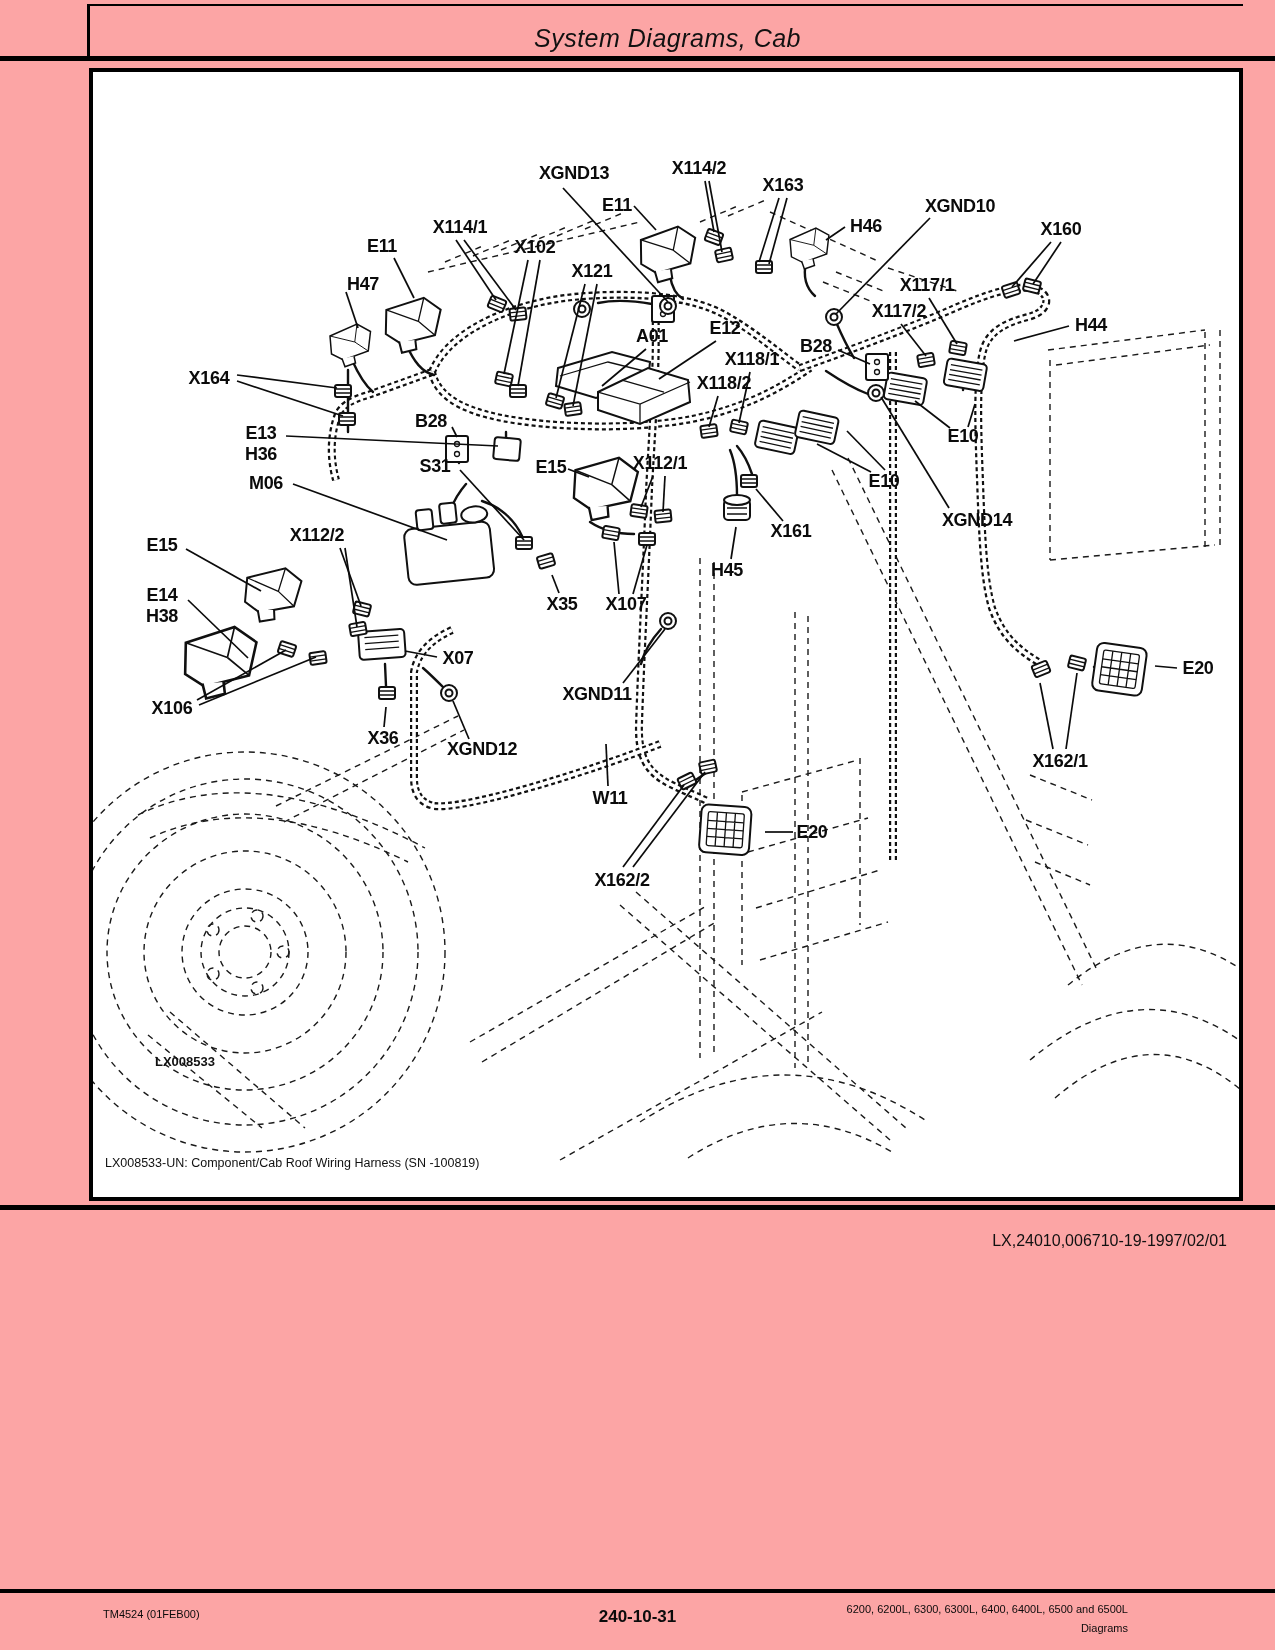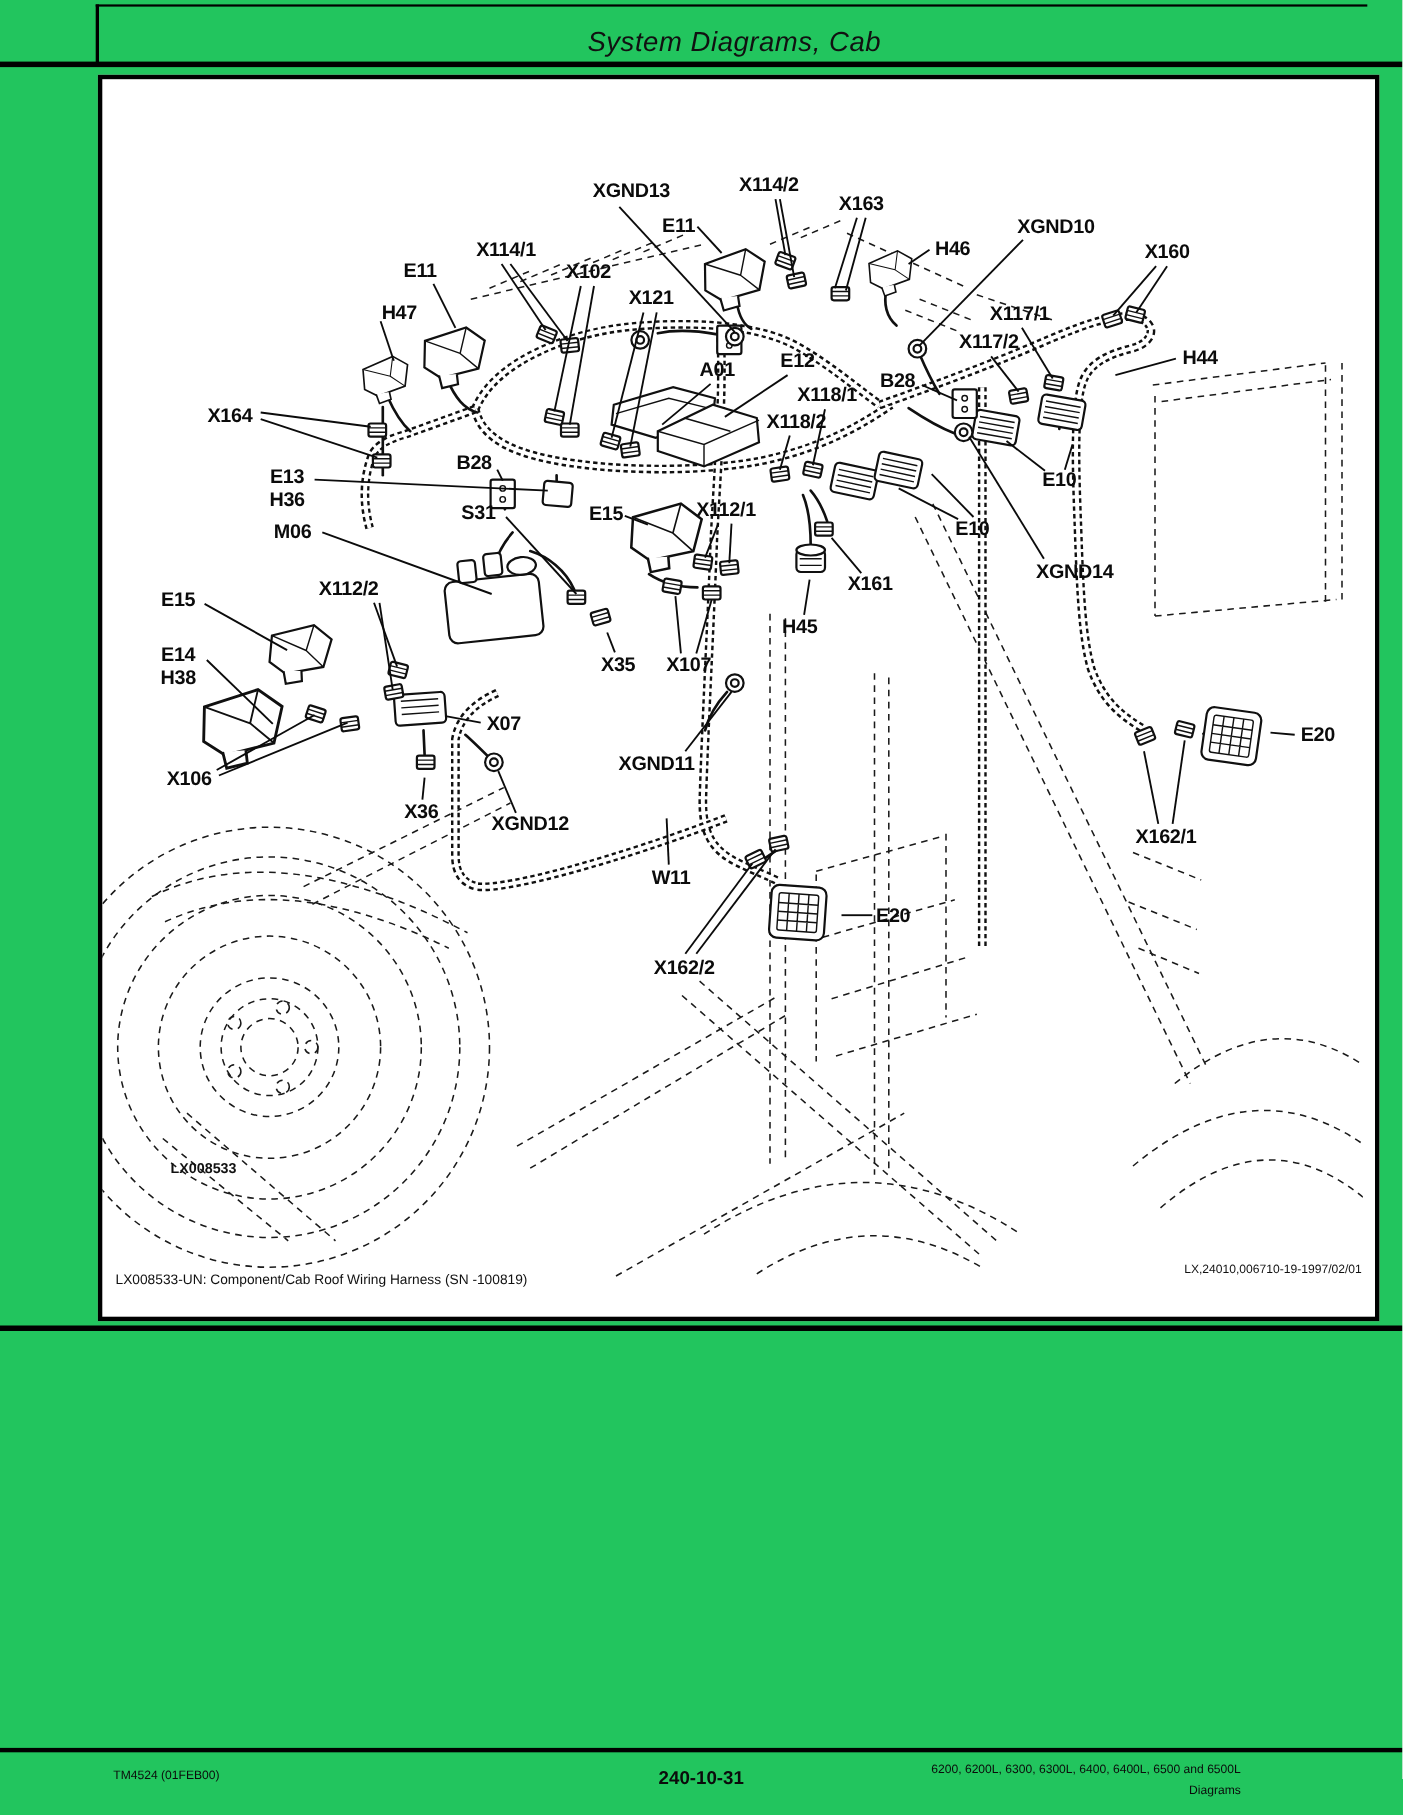--- a/index.html
+++ b/index.html
@@ -1,37 +1,37 @@
 <!DOCTYPE html>
 <html><head>
 <meta charset="utf-8">
 <style>
   html,body{margin:0;padding:0;background:#e8e8e8;}
-  #page{position:relative;width:1275px;height:1650px;background:#22c55e;
+  #page{position:relative;width:1275px;height:1650px;background:#fca5a5;
         font-family:"Liberation Sans",sans-serif;color:#0b0b0b;overflow:hidden;}
   .hline{position:absolute;background:#000;}
   .vline{position:absolute;background:#000;}
   .title{position:absolute;left:0;right:0;top:24px;text-align:center;
          font-style:italic;font-size:25px;letter-spacing:.5px;color:#111;
          transform:translateX(30px);}
   #frame{position:absolute;left:89px;top:68px;width:1146px;height:1125px;
-         border:4px solid #000;background:#fff;padding-left:11px;}
+         border:4px solid #000;background:#fff;}
   #dg{position:absolute;left:0;top:0;}
   .lbl{font-family:"Liberation Sans",sans-serif;font-weight:bold;font-size:18px;
        fill:#0b0b0b;letter-spacing:-0.3px;text-anchor:middle;dominant-baseline:middle;}
   .ldr{stroke:#0b0b0b;stroke-width:1.7;}
   .b1{fill:none;stroke:#101010;stroke-width:8;stroke-dasharray:4 3;}
   .b2{fill:none;stroke:#fff;stroke-width:3.6;}
   .w{fill:none;stroke:#101010;stroke-width:2.4;stroke-linecap:round;}
   .d{fill:none;stroke:#1a1a1a;stroke-width:1.4;stroke-dasharray:6 5;}
   .sh{fill:#fff;stroke:#101010;stroke-width:2;}
   .shd{fill:none;stroke:#101010;stroke-width:1.3;}
   .imglabel{position:absolute;left:62px;top:982px;font-weight:bold;font-size:13px;color:#111;}
   .caption{position:absolute;left:12px;top:1084px;font-size:12.5px;color:#111;}
-  .revision{position:absolute;right:12px;top:1076px;font-size:11px;color:#111;}
+  .revision{position:absolute;right:12px;top:1160px;font-size:16px;color:#111;}
   #footer-left{position:absolute;left:103px;top:1608px;font-size:11px;}
   #footer-center{position:absolute;left:0;right:0;top:1607px;text-align:center;
                  font-weight:bold;font-size:17px;}
   #footer-right{position:absolute;right:147px;top:1600px;text-align:right;
                 font-size:11px;line-height:19px;}
 </style>
 </head>
 <body>
 
 <div id="page">

